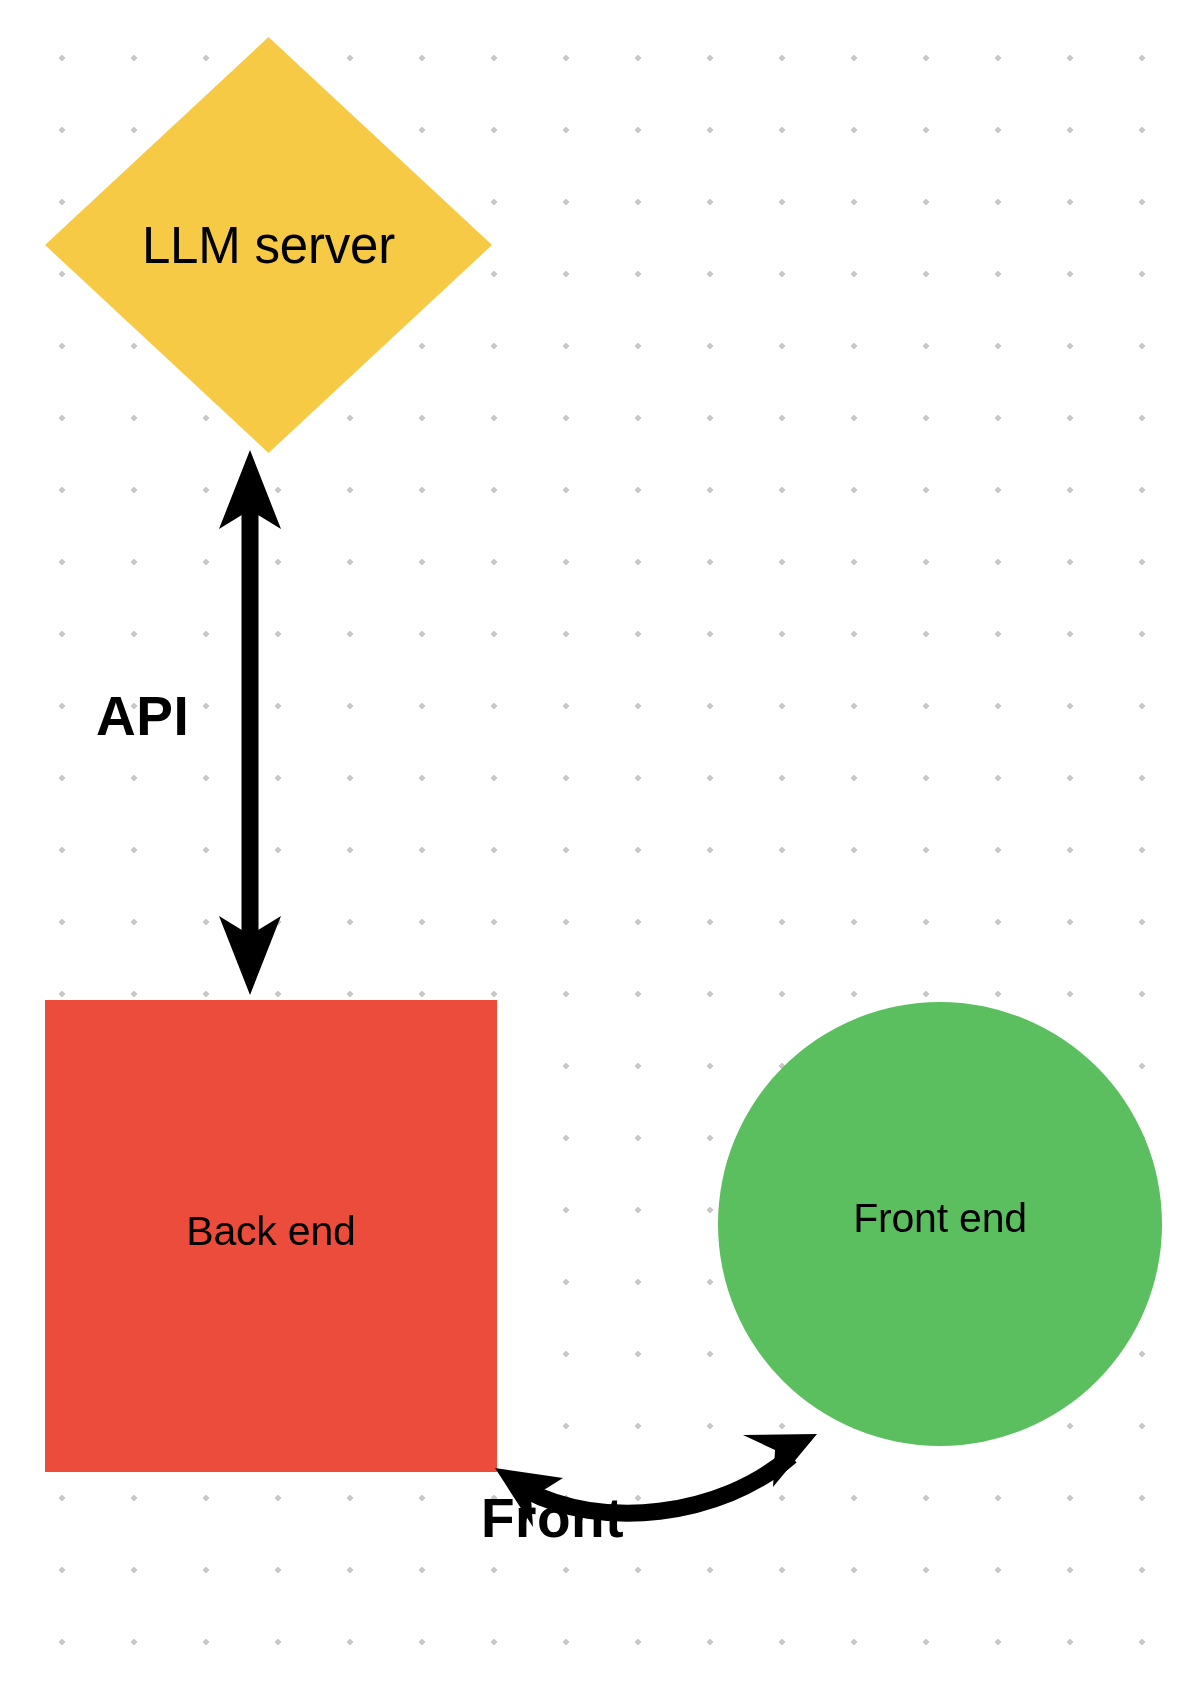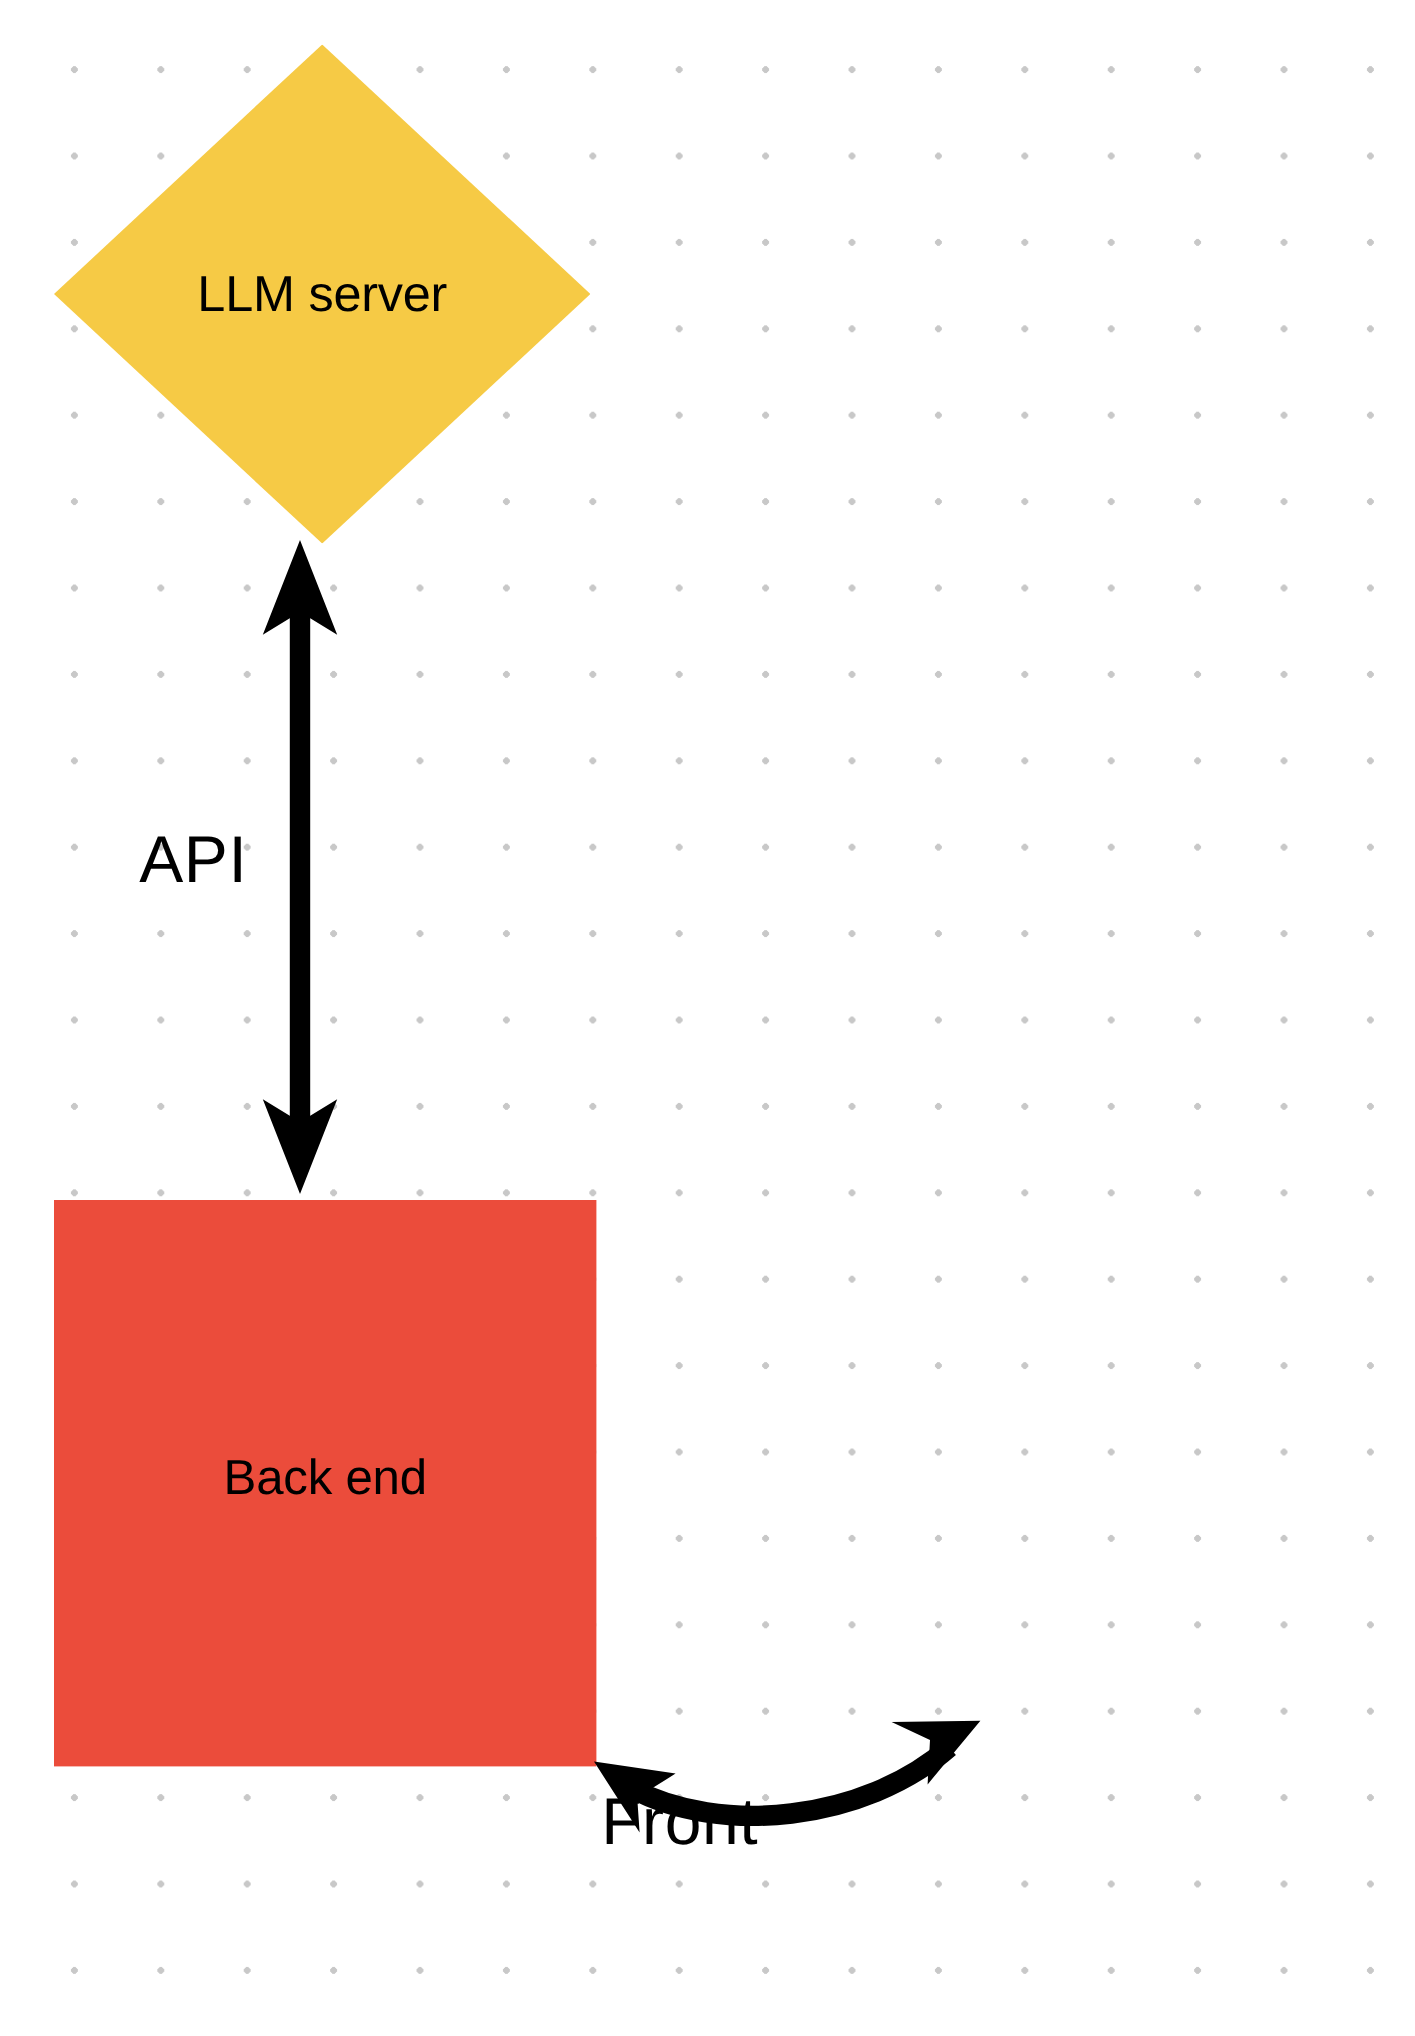--- a/index.html
+++ b/index.html
@@ -41,21 +41,21 @@
   .node-diamond .node-text {
     position: absolute;
     left: 0;
     top: 0;
     width: 100%;
     height: 100%;
     display: flex;
     align-items: center;
     justify-content: center;
     color: #000000;
-    font-size: 42px;
+    font-size: 51px;
     letter-spacing: -0.2px;
   }
 
   
   .node-square {
     position: absolute;
     left: 45px;
     top: 1000px;
     width: 452px;
     height: 472px;
@@ -88,23 +88,22 @@
     color: #000000;
     font-size: 41px;
     letter-spacing: -0.2px;
     transform: translateY(-6px);
   }
 
   
   .edge-label {
     position: absolute;
     color: #000000;
-    font-weight: normal;
+    font-weight: bold;
     white-space: nowrap;
-    margin-left: 20px;
   }
   .edge-label-api {
     left: 96px;
     top: 684px;
     font-size: 55px;
     letter-spacing: 0.5px;
   }
   .edge-label-webrtc {
     left: 481px;
     top: 1486px;
@@ -121,20 +120,23 @@
 
     <div class="node-diamond">
       <div class="diamond-fill"></div>
       <div class="node-text">LLM server</div>
     </div>
 
     <div class="node-square">
       <div class="node-text">Back end</div>
     </div>
 
+    <div class="node-circle">
+      <div class="node-text">Front end</div>
+    </div>
 
   </div>
 
   <svg class="edge-layer" width="1179" height="1697" viewBox="0 0 1179 1697" xmlns="http://www.w3.org/2000/svg">
 
     <g>
       <line x1="250" y1="492" x2="250" y2="955" stroke="#000000" stroke-width="17"></line>
       <polygon points="250,450 281,529 250,510 219,529" fill="#000000"></polygon>
       <polygon points="250,995 219,916 250,935 281,916" fill="#000000"></polygon>
     </g>

